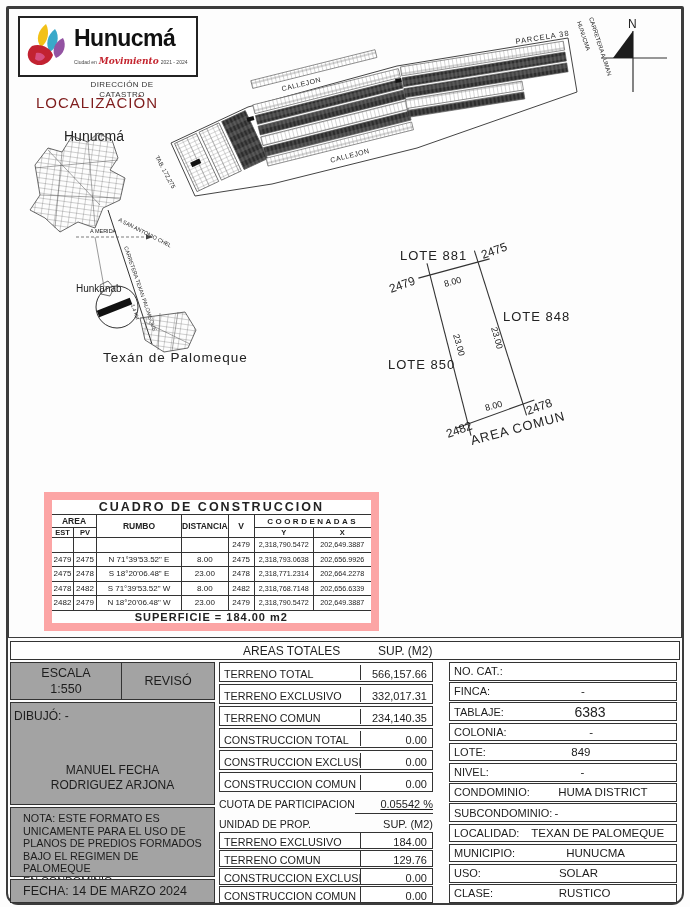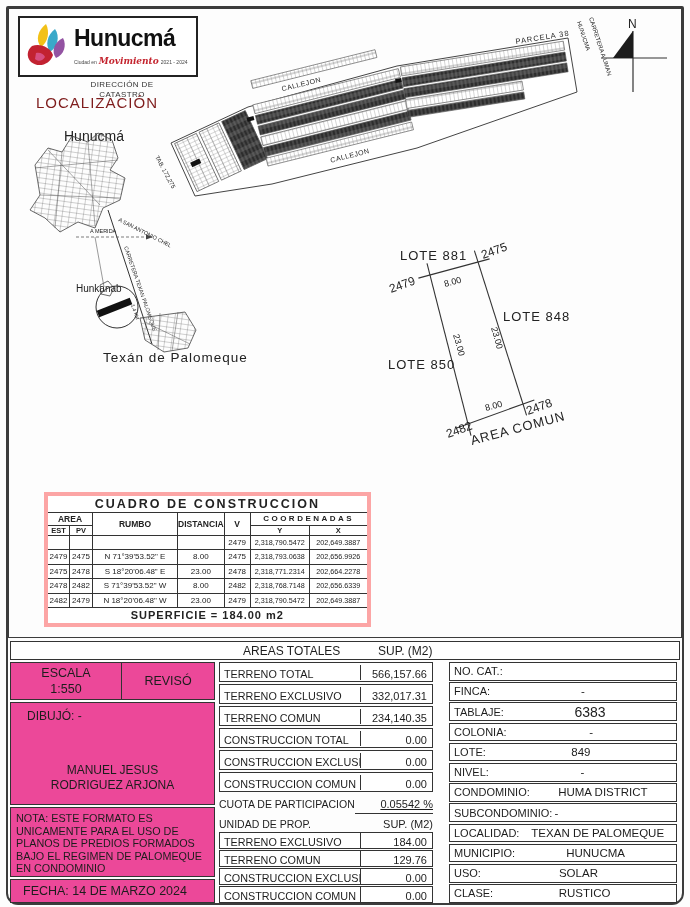--- a/index.html
+++ b/index.html
@@ -20,43 +20,43 @@
                    font-size:9px;color:#c4242e;}
   .dept{left:62px;top:80px;width:120px;text-align:center;font-size:8px;letter-spacing:.4px;
         color:#333;line-height:1.25;}
   .section-title{left:36px;top:94px;font-size:15px;letter-spacing:1px;color:#7f1d1d;}
   
   .plan-svg{left:0;top:0;}
   
   .cuadro{left:44px;top:492px;border-collapse:collapse;background:#fff;}
   .cuadro td,.cuadro th{border:1px solid #333;padding:0;text-align:center;color:#222;
                         font-family:"Liberation Sans",sans-serif;}
-  .cuadro{border:4px solid #fca5a5;padding-left:8px;}
+  .cuadro{border:8px solid #fca5a5;padding-left:8px;}
   .cuadro .title{font-size:12.5px;font-weight:bold;letter-spacing:2px;height:18px;}
   .cuadro .h1{font-size:8.5px;font-weight:bold;height:13px;}
   .cuadro .h2{font-size:7.5px;font-weight:bold;height:10px;}
   .cuadro .coord-h{letter-spacing:2.5px;font-size:8px;}
   .cuadro .d{font-size:8px;height:13.5px;}
   .cuadro .d.num{font-size:7.2px;}
   .cuadro .foot{font-size:11px;font-weight:bold;letter-spacing:1px;height:17px;border-radius:7px;}
   .w-est{width:21px}.w-pv{width:22px}.w-rumbo{width:84px}.w-dist{width:45px}
   .w-v{width:25px}.w-y{width:58px}.w-x{width:57px}
   
   .areas-band{left:10px;top:641px;width:668px;height:17px;border:1.5px solid #333;background:#fff;}
   .areas-band .t1{position:absolute;left:232px;top:2px;font-size:12px;}
   .areas-band .t2{position:absolute;left:367px;top:2px;font-size:12px;}
-  .lbox{border:1.5px solid #333;background:#ec4899;box-sizing:border-box;}
+  .lbox{border:1.5px solid #333;background:#a3a3a3;box-sizing:border-box;}
   .escala-box{left:10px;top:662px;width:205px;height:38px;display:flex;}
   .escala-cell{width:110px;border-right:1.5px solid #333;display:flex;flex-direction:column;
                align-items:center;justify-content:center;font-size:12.5px;line-height:1.3;}
   .reviso-cell{flex:1;display:flex;align-items:center;justify-content:center;font-size:12.5px;}
   .dibujo-box{left:10px;top:702px;width:205px;height:103px;}
-  .dibujo-lbl{position:absolute;left:16px;top:6px;font-size:12px;}
+  .dibujo-lbl{position:absolute;left:3px;top:6px;font-size:12px;}
   .drafter{position:absolute;left:0;top:60px;width:100%;text-align:center;font-size:12px;line-height:1.25;}
-  .nota-box{left:10px;top:807px;width:205px;height:70px;padding:4px 5px;font-size:10.8px;line-height:12.6px;}
+  .nota-box{left:10px;top:807px;width:205px;height:70px;padding:4px 12px;font-size:10.8px;line-height:12.6px;}
   .fecha-box{left:10px;top:879px;width:205px;height:24px;display:flex;align-items:center;
              padding-left:12px;font-size:12.5px;}
   .mrow{position:absolute;left:219px;width:214px;border:1.5px solid #333;background:#fff;
         display:flex;box-sizing:border-box;align-items:center;}
   .mrow .lbl{flex:1;font-size:10.8px;padding:3px 0 0 4px;white-space:nowrap;overflow:hidden;}
   .mrow .val{width:72px;border-left:1.5px solid #333;font-size:11px;text-align:right;
              padding:3px 5px 0 0;box-sizing:border-box;}
   .freerow{position:absolute;left:219px;width:214px;display:flex;background:transparent;}
   .freerow .lbl{flex:1;font-size:10.5px;padding-top:4px;}
   .freerow .val{width:78px;font-size:11px;text-align:right;padding-top:4px;}
@@ -280,21 +280,21 @@
   <div class="abs lbox escala-box">
     <div class="escala-cell">
       <div>ESCALA</div>
       <div>1:550</div>
     </div>
     <div class="reviso-cell">REVISÓ</div>
   </div>
   <div class="abs lbox dibujo-box">
     <div class="dibujo-lbl">DIBUJÓ:  -</div>
     <div class="drafter">
-      <div>MANUEL JESUS</div>
+      <div>MANUEL FECHA</div>
       <div>RODRIGUEZ ARJONA</div>
     </div>
   </div>
   <div class="abs lbox nota-box">
     <div>NOTA: ESTE FORMATO ES</div>
     <div>UNICAMENTE PARA EL USO DE</div>
     <div>PLANOS DE PREDIOS FORMADOS</div>
     <div>BAJO EL REGIMEN DE PALOMEQUE</div>
     <div>EN CONDOMINIO</div>
   </div>

